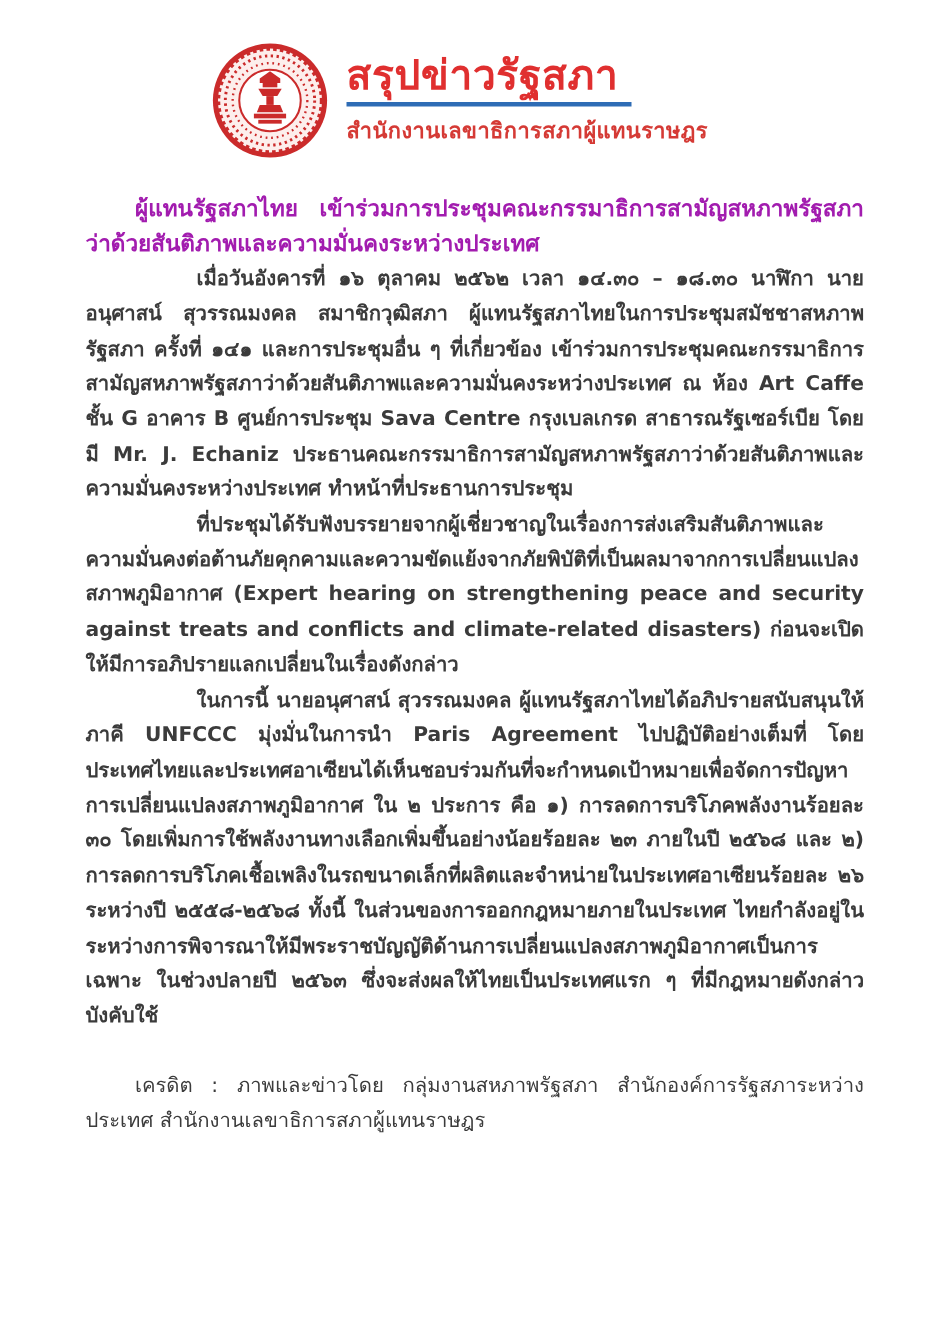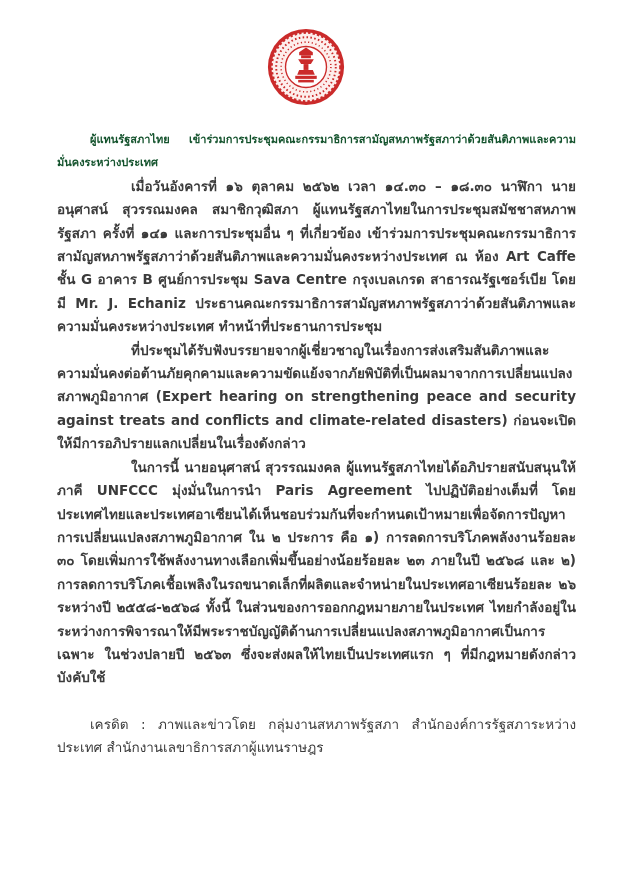--- a/index.html
+++ b/index.html
@@ -62,23 +62,23 @@
     left: 57px;
     right: 53px;
     top: 128px;
     color: #3b3b3b;
     font-size: 13.5px;
     line-height: 23.4px;
     text-align: justify;
   }
   .headline {
     margin: 0;
-    font-size: 11px;
+    font-size: 15px;
     font-weight: bold;
-    color: #14532d;
+    color: #a21caf;
     text-indent: 33px;
   }
   .para {
     margin: 0;
     text-indent: 74px;
     font-weight: bold;
   }
   .credit {
     margin: 23px 0 4px 0;
     text-indent: 33px;
@@ -99,20 +99,25 @@
       <circle cx="42" cy="42" r="21" fill="#ffffff" stroke="#cb2b2b" stroke-width="1.4"></circle>
 
       <path d="M42 22 L49 27 L49 30 L35 30 L35 27 Z" fill="#cb2b2b"></path>
       <rect x="37" y="30" width="10" height="3" fill="#cb2b2b"></rect>
       <path d="M34 34 L50 34 L47 39 L37 39 Z" fill="#cb2b2b"></path>
       <rect x="39.5" y="39" width="5" height="6" fill="#cb2b2b"></rect>
       <path d="M35 45 L49 45 L51 50 L33 50 Z" fill="#cb2b2b"></path>
       <rect x="31" y="51" width="22" height="3.2" fill="#cb2b2b"></rect>
       <rect x="34" y="55.2" width="16" height="2.6" fill="#cb2b2b"></rect>
     </svg>
+    <div class="brand">
+      <div class="brand-title">สรุปข่าวรัฐสภา</div>
+      <div class="brand-rule"></div>
+      <div class="brand-subtitle">สำนักงานเลขาธิการสภาผู้แทนราษฎร</div>
+    </div>
   </div>
 
   <div class="doc-body">
     <p class="headline">ผู้แทนรัฐสภาไทย เข้าร่วมการประชุมคณะกรรมาธิการสามัญสหภาพรัฐสภาว่าด้วยสันติภาพและความมั่นคงระหว่างประเทศ</p>
     <p class="para">เมื่อวันอังคารที่ ๑๖ ตุลาคม ๒๕๖๒ เวลา ๑๔.๓๐ – ๑๘.๓๐ นาฬิกา นายอนุศาสน์ สุวรรณมงคล สมาชิกวุฒิสภา ผู้แทนรัฐสภาไทยในการประชุมสมัชชาสหภาพรัฐสภา ครั้งที่ ๑๔๑ และการประชุมอื่น ๆ ที่เกี่ยวข้อง เข้าร่วมการประชุมคณะกรรมาธิการสามัญสหภาพรัฐสภาว่าด้วยสันติภาพและความมั่นคงระหว่างประเทศ ณ ห้อง Art Caffe ชั้น G อาคาร B ศูนย์การประชุม Sava Centre กรุงเบลเกรด สาธารณรัฐเซอร์เบีย โดยมี Mr. J. Echaniz ประธานคณะกรรมาธิการสามัญสหภาพรัฐสภาว่าด้วยสันติภาพและความมั่นคงระหว่างประเทศ ทำหน้าที่ประธานการประชุม</p>
     <p class="para">ที่ประชุมได้รับฟังบรรยายจากผู้เชี่ยวชาญในเรื่องการส่งเสริมสันติภาพและความมั่นคงต่อต้านภัยคุกคามและความขัดแย้งจากภัยพิบัติที่เป็นผลมาจากการเปลี่ยนแปลงสภาพภูมิอากาศ (Expert hearing on strengthening peace and security against treats and conflicts and climate-related disasters) ก่อนจะเปิดให้มีการอภิปรายแลกเปลี่ยนในเรื่องดังกล่าว</p>
     <p class="para">ในการนี้ นายอนุศาสน์ สุวรรณมงคล ผู้แทนรัฐสภาไทยได้อภิปรายสนับสนุนให้ภาคี UNFCCC มุ่งมั่นในการนำ Paris Agreement ไปปฏิบัติอย่างเต็มที่ โดยประเทศไทยและประเทศอาเซียนได้เห็นชอบร่วมกันที่จะกำหนดเป้าหมายเพื่อจัดการปัญหาการเปลี่ยนแปลงสภาพภูมิอากาศ ใน ๒ ประการ คือ ๑) การลดการบริโภคพลังงานร้อยละ ๓๐ โดยเพิ่มการใช้พลังงานทางเลือกเพิ่มขึ้นอย่างน้อยร้อยละ ๒๓ ภายในปี ๒๕๖๘ และ ๒) การลดการบริโภคเชื้อเพลิงในรถขนาดเล็กที่ผลิตและจำหน่ายในประเทศอาเซียนร้อยละ ๒๖ ระหว่างปี ๒๕๕๘-๒๕๖๘ ทั้งนี้ ในส่วนของการออกกฎหมายภายในประเทศ ไทยกำลังอยู่ในระหว่างการพิจารณาให้มีพระราชบัญญัติด้านการเปลี่ยนแปลงสภาพภูมิอากาศเป็นการเฉพาะ ในช่วงปลายปี ๒๕๖๓ ซึ่งจะส่งผลให้ไทยเป็นประเทศแรก ๆ ที่มีกฎหมายดังกล่าวบังคับใช้</p>
     <p class="credit">เครดิต : ภาพและข่าวโดย กลุ่มงานสหภาพรัฐสภา สำนักองค์การรัฐสภาระหว่างประเทศ สำนักงานเลขาธิการสภาผู้แทนราษฎร</p>
   </div>
 

